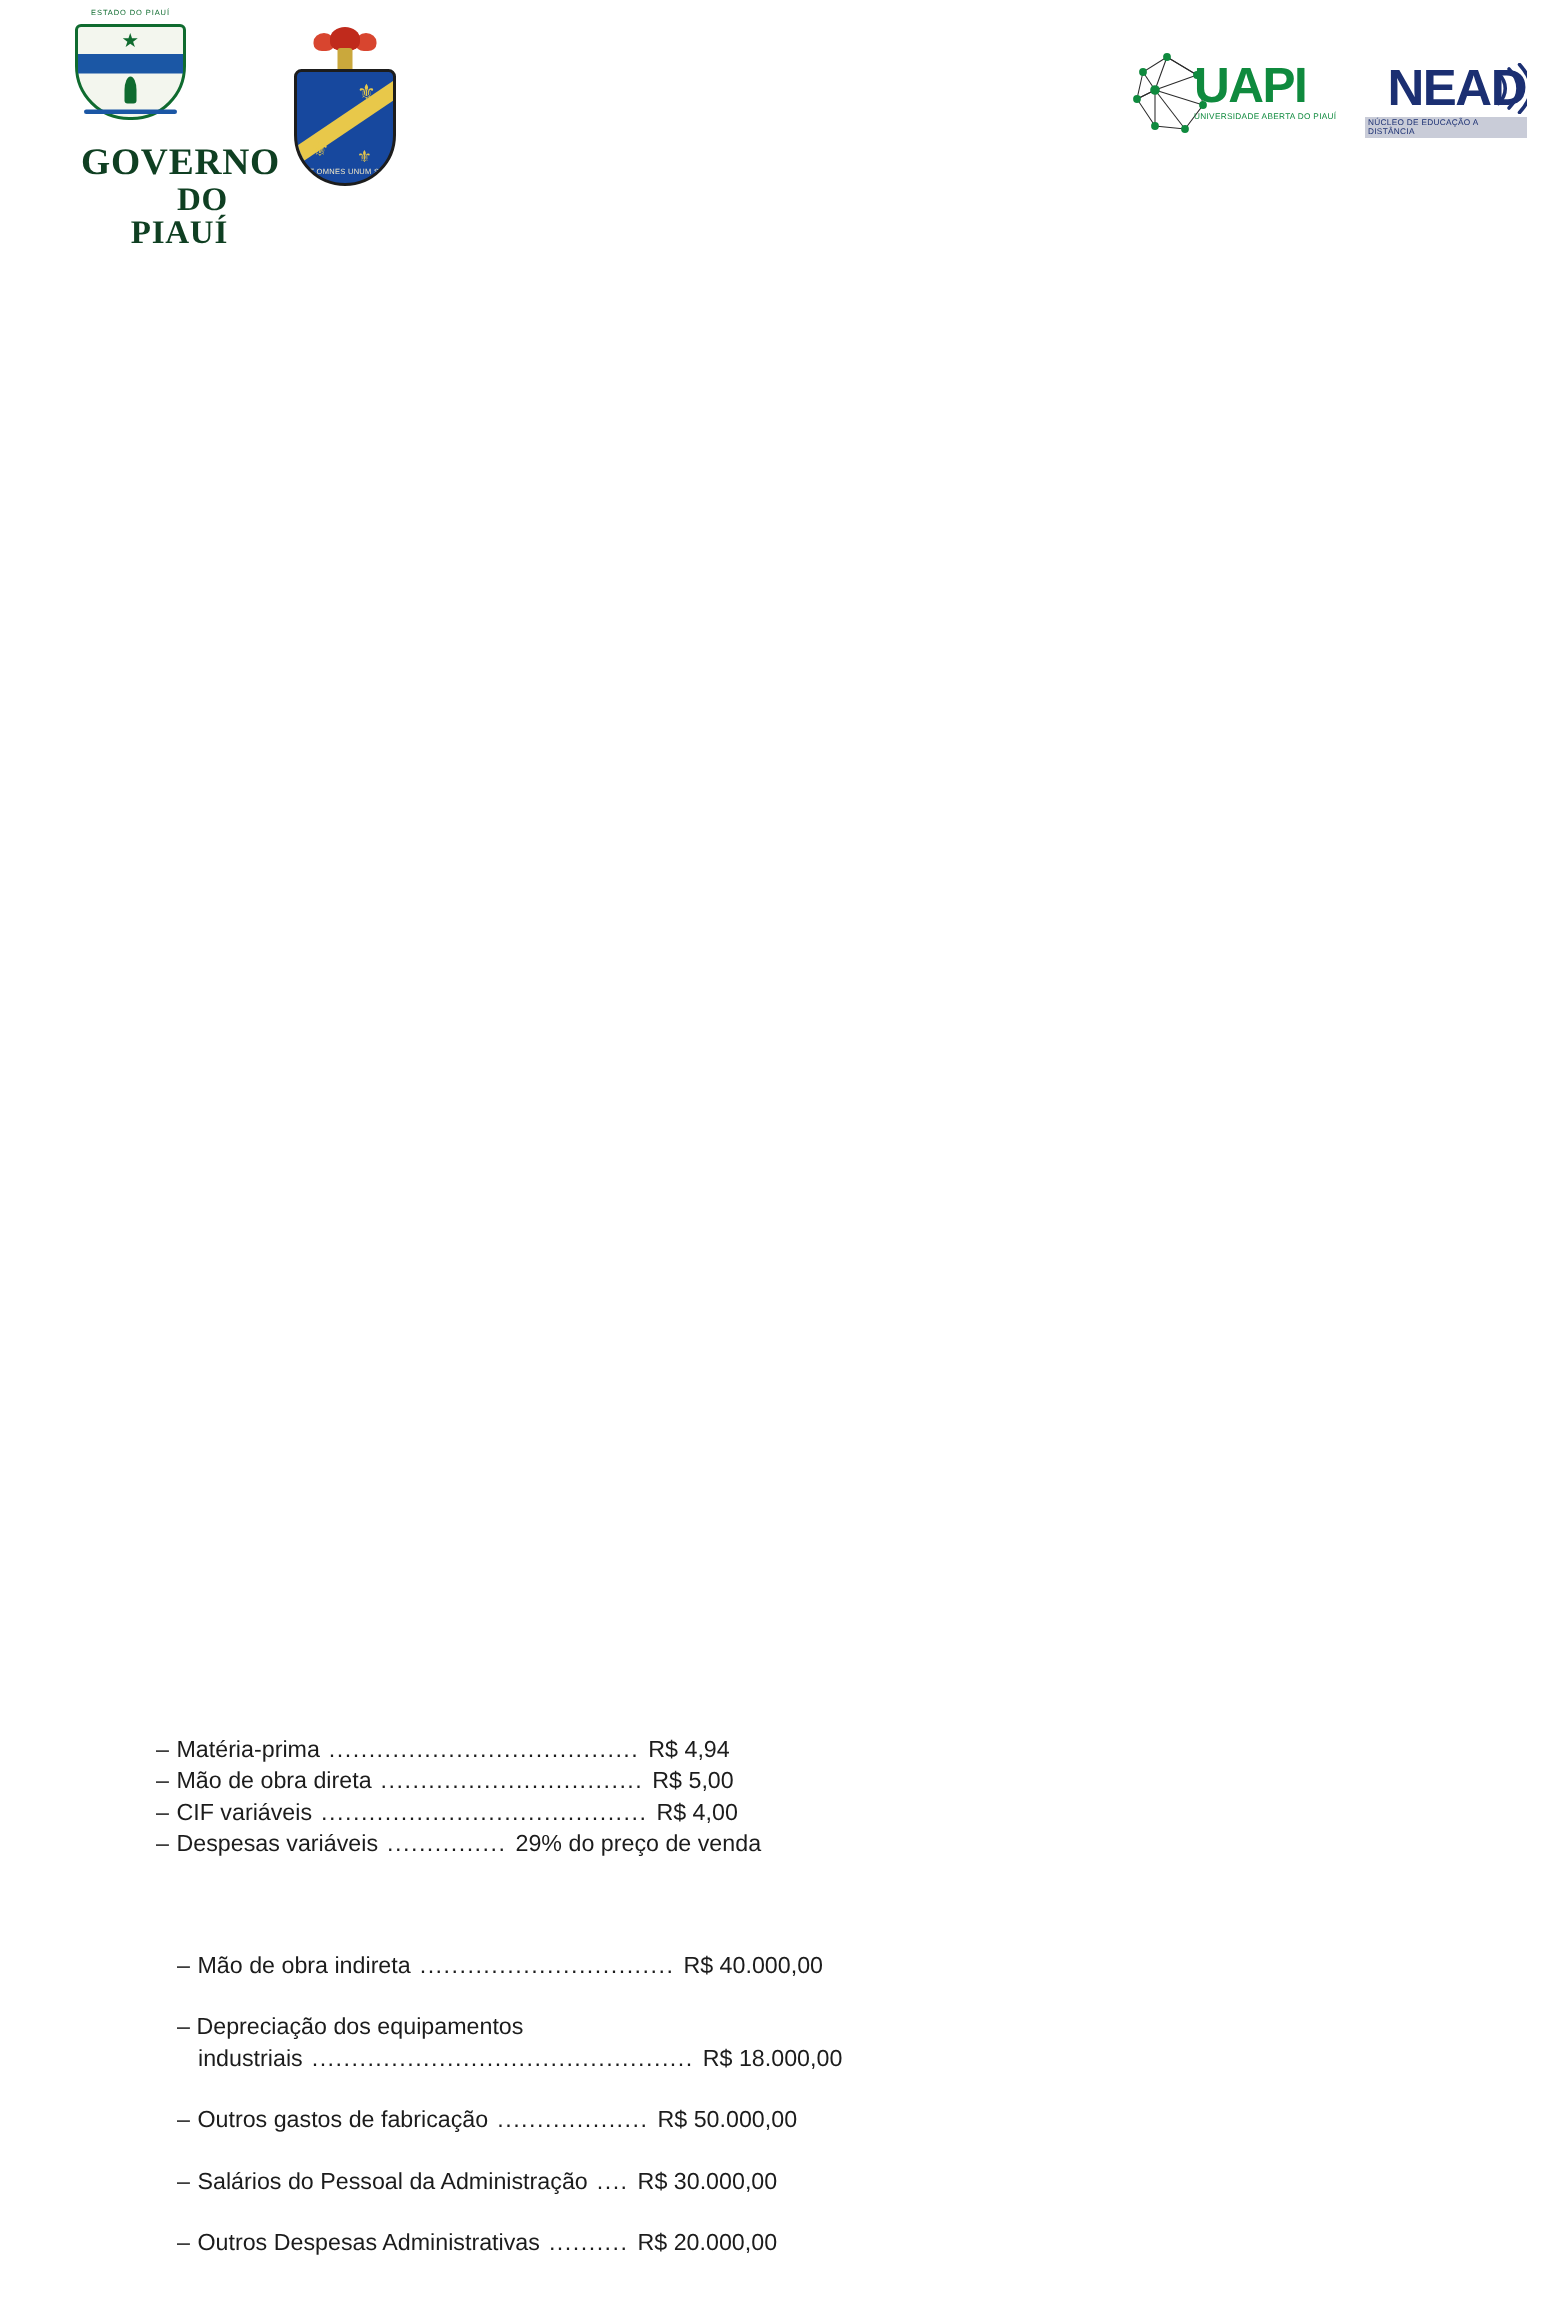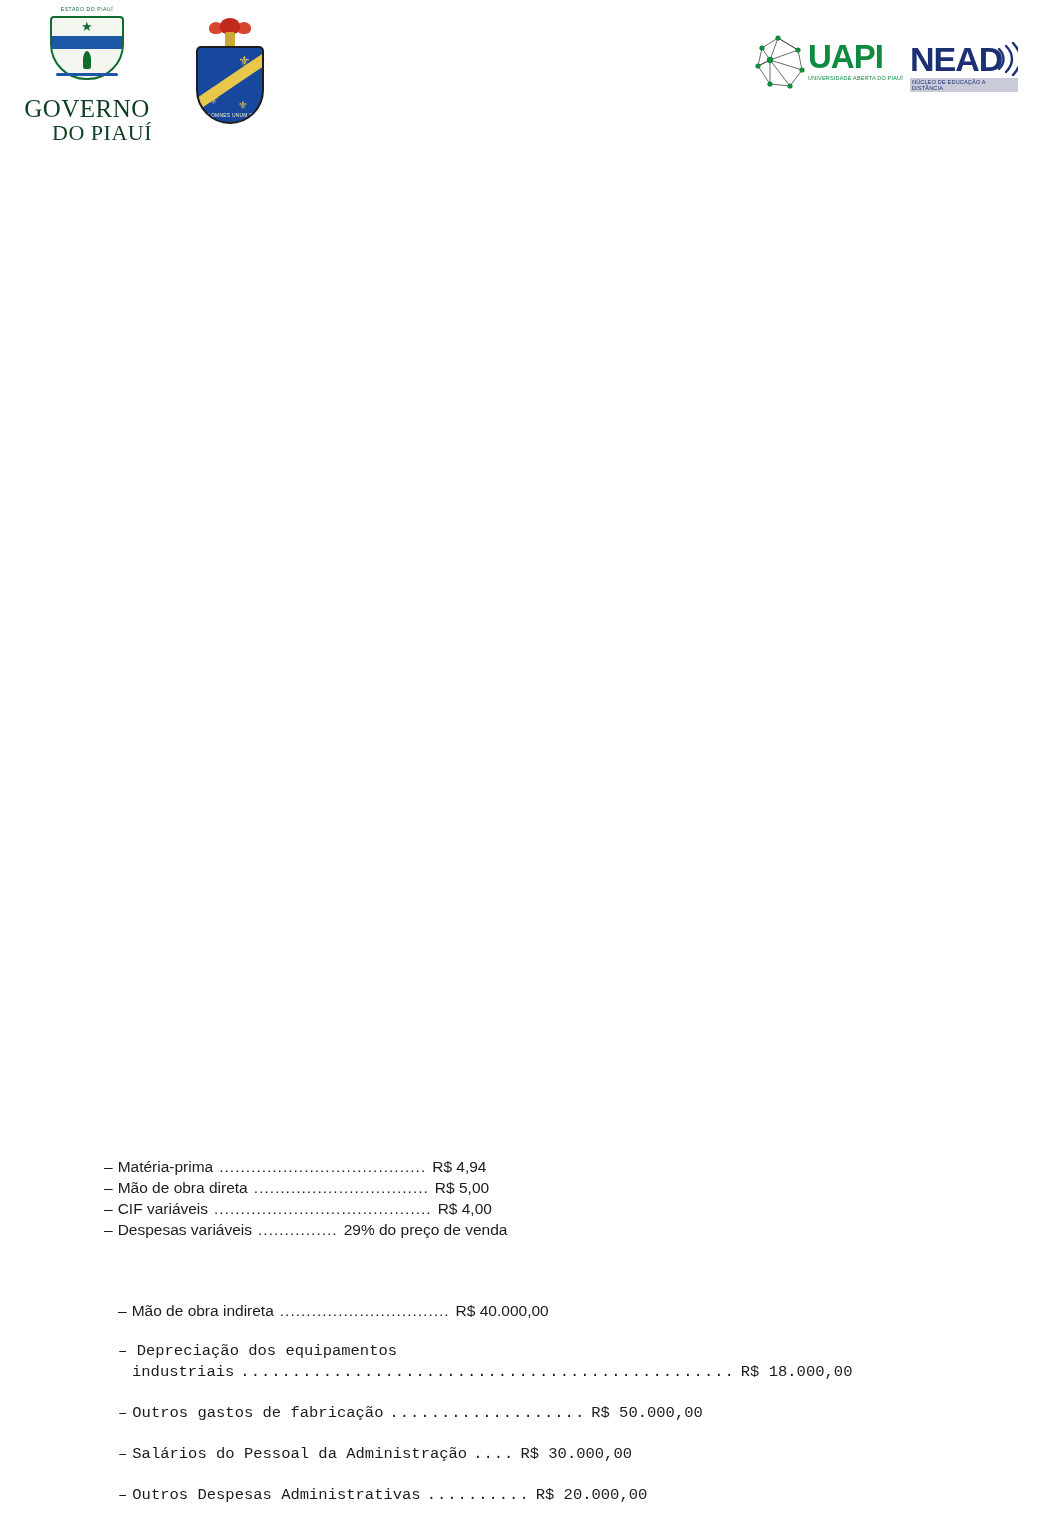--- a/index.html
+++ b/index.html
@@ -91,23 +91,24 @@
     top: 0;
     width: 74px;
     text-align: center;
     font-size: 5px;
     letter-spacing: 0.6px;
     color: #0f6b2f;
   }
   .gov-name {
     margin-top: 4px;
     font-family: "Liberation Serif", serif;
-    font-weight: normal;
+    font-weight: bold;
     color: #0f3f22;
     line-height: 1.02;
+    margin-left: 32px;
   }
   .gov-name .l1 { font-size: 25px; letter-spacing: 0.5px; }
   .gov-name .l2 { font-size: 22px; letter-spacing: 0.5px; text-align: right; }
 
   .logo-ufpi {
     position: absolute;
     left: 182px;
     top: 18px;
     width: 96px;
     height: 120px;
@@ -192,21 +193,21 @@
   }
   .uapi-net {
     position: absolute;
     left: 0;
     top: 4px;
     width: 62px;
     height: 62px;
   }
   .uapi-text {
     position: absolute;
-    left: 60px;
+    left: 48px;
     top: 10px;
     width: 98px;
   }
   .uapi-text .main {
     font-family: "Liberation Sans", sans-serif;
     font-weight: bold;
     font-size: 33px;
     color: #0f8a3e;
     letter-spacing: -1px;
     line-height: 33px;
@@ -219,21 +220,21 @@
   }
   .nead-box {
     position: absolute;
     left: 162px;
     top: 4px;
     width: 108px;
     height: 60px;
   }
   .nead-text {
     position: absolute;
-    left: 0;
+    left: 15px;
     top: 8px;
     font-family: "Liberation Sans", sans-serif;
     font-weight: bold;
     font-size: 34px;
     color: #1b2f72;
     letter-spacing: -1px;
     line-height: 34px;
   }
   .nead-sub {
     position: absolute;
@@ -271,21 +272,21 @@
     font-size: 15.5px;
     line-height: 21px;
     color: #1c1c1c;
   }
 
   .row {
     display: flex;
     align-items: baseline;
     white-space: nowrap;
   }
-  .row.spaced { margin-top: 20px; font-family: Liberation Mono, monospace; }
+  .row.spaced { margin-top: 20px; }
   .row.tight  { margin-top: 0; }
 
   .dash { margin-right: 5px; }
   .label { }
   .dots {
     flex: 0 0 auto;
     margin: 0 6px;
     letter-spacing: 1px;
     color: #1c1c1c;
     overflow: hidden;

